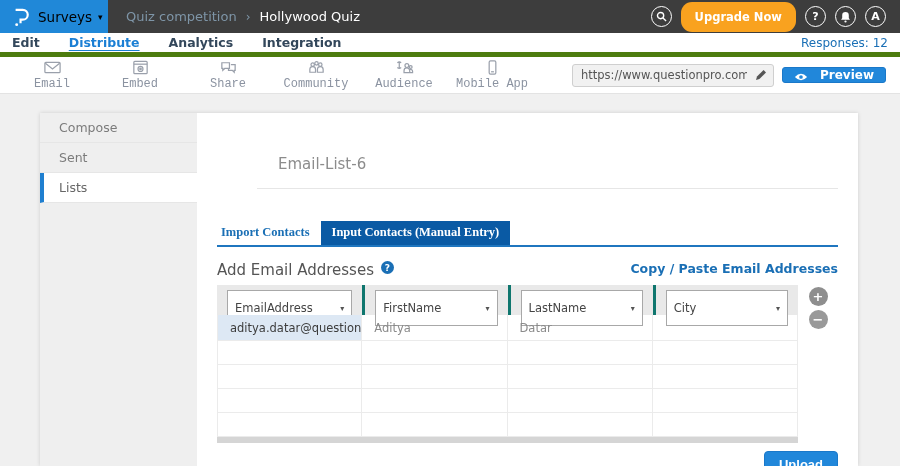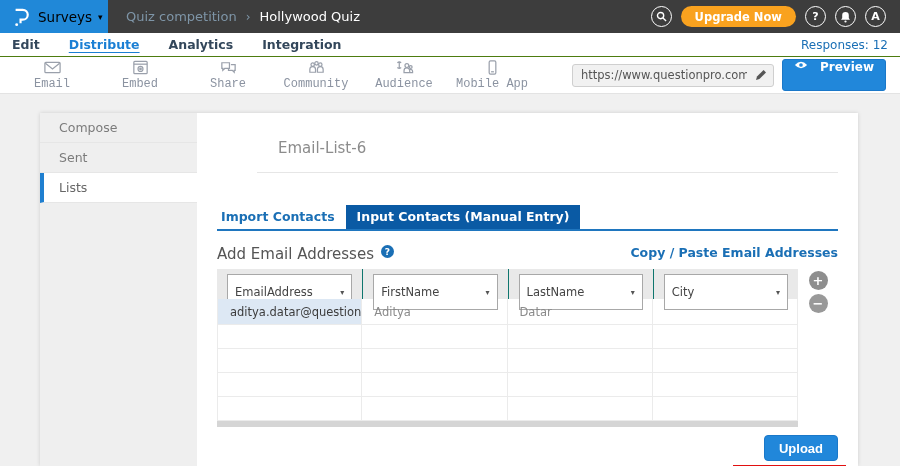--- a/index.html
+++ b/index.html
@@ -11,67 +11,67 @@
   .brand { width:108px; background:#2088d8; display:flex; align-items:center; padding:0 10px 0 12px; color:#000000; cursor:pointer; }
   .brand .logo { width:18px; height:20px; margin-right:8px; flex:none; }
   .brand .product { font-size:13.5px; }
   .brand .caret { font-size:9px; margin-left:6px; }
   .breadcrumb { display:flex; align-items:center; margin-left:18px; font-size:13px; }
   .bc-parent { color:#7e95a7; cursor:pointer; }
   .bc-sep { color:#7e95a7; margin:0 9px; font-size:12px; }
   .bc-current { color:#fff; }
   .topbar-right { margin-left:auto; display:flex; align-items:center; gap:9px; padding-right:14px; }
   .circle-btn { width:21px; height:21px; border:1.4px solid #fff; border-radius:50%; display:flex; align-items:center; justify-content:center; color:#fff; font-size:11px; font-weight:bold; cursor:pointer; }
-  .upgrade { background:#f9a21f; color:#fff; border:none; border-radius:11px; height:21px; padding:0 14px; font-size:11.5px; font-weight:bold; font-family:inherit; cursor:pointer; }
+  .upgrade { background:#f9a21f; color:#fff; border:none; border-radius:11px; height:30px; padding:0 14px; font-size:11.5px; font-weight:bold; font-family:inherit; cursor:pointer; }
 
   
-  .subnav { height:24px; background:#fff; display:flex; align-items:center; padding:0 12px; border-bottom:1px solid #4d7c0f; }
+  .subnav { height:24px; background:#fff; display:flex; align-items:center; padding:0 12px; border-bottom:5px solid #4d7c0f; }
   .subnav-items { display:flex; gap:29px; }
   .nav-item { font-size:12.5px; font-weight:bold; color:#33475b; cursor:pointer; }
   .nav-item.active { color:#1b7fd4; text-decoration:underline; text-underline-offset:3px; }
   .responses { margin-left:auto; color:#1a6fb5; font-size:12px; }
 
   
   .toolbar { height:37px; background:#fff; display:flex; align-items:center; border-bottom:1px solid #e3e3e3; padding:0 14px 0 26px; }
   .tool-items { display:flex; gap:36px; }
   .tool-item { display:flex; flex-direction:column; align-items:center; cursor:pointer; width:52px; }
   .tool-item svg { width:19px; height:17px; }
   .tool-item .tl { font-size:12px; color:#8b93a1; margin-top:1px; white-space:nowrap;font-family:Liberation Mono, monospace; }
   .toolbar-right { margin-left:auto; display:flex; align-items:center; gap:8px; }
   .url-wrap { position:relative; }
   .url-input { width:202px; height:23px; background:#f1f1f1; border:1px solid #cfcfcf; border-radius:3px; font-size:11.5px; color:#555; padding:0 26px 0 8px; font-family:inherit; }
   .pencil { position:absolute; right:6px; top:4px; width:14px; height:14px; cursor:pointer; }
-  .preview-btn { background:#2187da; border:1px solid #1a78c9; color:#fff; border-radius:3px; height:32px; padding:0 11px; font-size:12px; font-weight:bold; display:flex; align-items:flex-start; gap:12px; font-family:inherit; cursor:pointer; }
+  .preview-btn { background:#2187da; border:1px solid #1a78c9; color:#fff; border-radius:3px; height:16px; padding:0 11px; font-size:12px; font-weight:bold; display:flex; align-items:flex-end; gap:12px; font-family:inherit; cursor:pointer; }
   .preview-btn svg { width:14px; height:10px; }
 
   
   .page { position:relative; height:372px; background:#f0f0f0;border-radius:7px; }
   .card { position:absolute; left:40px; top:19px; right:42px; bottom:0; background:#fff; box-shadow:0 0 4px rgba(0,0,0,.14); display:flex; }
 
   .sidebar { width:157px; background:#efefef; flex:none; }
   .side-item { height:30px; display:flex; align-items:center; padding-left:19px; font-size:12.5px; color:#7b7b7b; border-bottom:1px solid #e6e6e6; cursor:pointer; }
   .side-item.active { background:#fff; border-left:4px solid #1f7fd0; padding-left:15px; color:#666; }
 
   .content { flex:1; padding:0 20px; position:relative; }
-  .title-block { margin-left:40px; padding:26px 0 15px 21px; border-bottom:1px solid #e6e6e6; }
+  .title-block { margin-left:40px; padding:42px 0 15px 21px; border-bottom:1px solid #e6e6e6; }
   .title-block h2 { font-size:15px; font-weight:normal; color:#8c8c8c; }
 
   .tabs { margin-top:32px; border-bottom:2px solid #1f76bf; display:flex; align-items:flex-end; }
-  .tab { font-size:12.5px; font-weight:bold; color:#1a6fb5; padding:4px 11px 5px 4px; cursor:pointer; }
+  .tab { font-size:12.5px; font-weight:bold; color:#1a6fb5; padding:4px 11px 5px 4px; cursor:pointer;font-family:Liberation Serif, serif; }
   .tab.active { background:#0a5aa4; color:#fff; padding:4px 11px 5px 11px; }
 
   .section-head { margin-top:14px; display:flex; }
   .section-title { font-size:15px; color:#555; }
   .help-dot { width:13px; height:13px; border-radius:50%; background:#1a6fb5; color:#fff; font-size:9px; font-weight:bold; display:inline-flex; align-items:center; justify-content:center; margin-left:7px; cursor:pointer; }
   .copy-link { margin-left:auto; color:#1a6fb5; font-size:12.5px; font-weight:bold; cursor:pointer; }
 
   .grid-wrap { margin-top:6px; display:flex; }
   .grid { flex:1; }
   .ghead { display:flex; background:#e9e9e9; height:30px; }
-  .ghead .hcell { width:25%; padding:5px 10px; border-left:1px solid #0f766e; }
+  .ghead .hcell { width:25%; padding:5px 10px; border-left:3px solid #0f766e; }
   .ghead .hcell:first-child { border-left:none; }
   .selectbox { height:36px; background:#fff; border:1px solid #a8a8a8; display:flex; align-items:center; justify-content:space-between; padding:0 7px; font-size:11.5px; color:#444; cursor:pointer; }
   .selectbox .sc { font-size:8px; color:#555; }
   .grow { display:flex; height:24px; }
   .grow.first { height:26px; }
   .gcell { width:25%; border-right:1px solid #ebebeb; border-bottom:1px solid #ebebeb; font-size:11.5px; color:#8a8a8a; display:flex; align-items:center; padding:0 12px; cursor:text; overflow:hidden; white-space:nowrap; }
   .gcell:first-child { border-left:1px solid #ebebeb; }
   .grow.first .gcell.email { background:#dde8f4; color:#3c3c3c; }
   .scrollbar { height:6px; background:#d5d5d5; }
 

